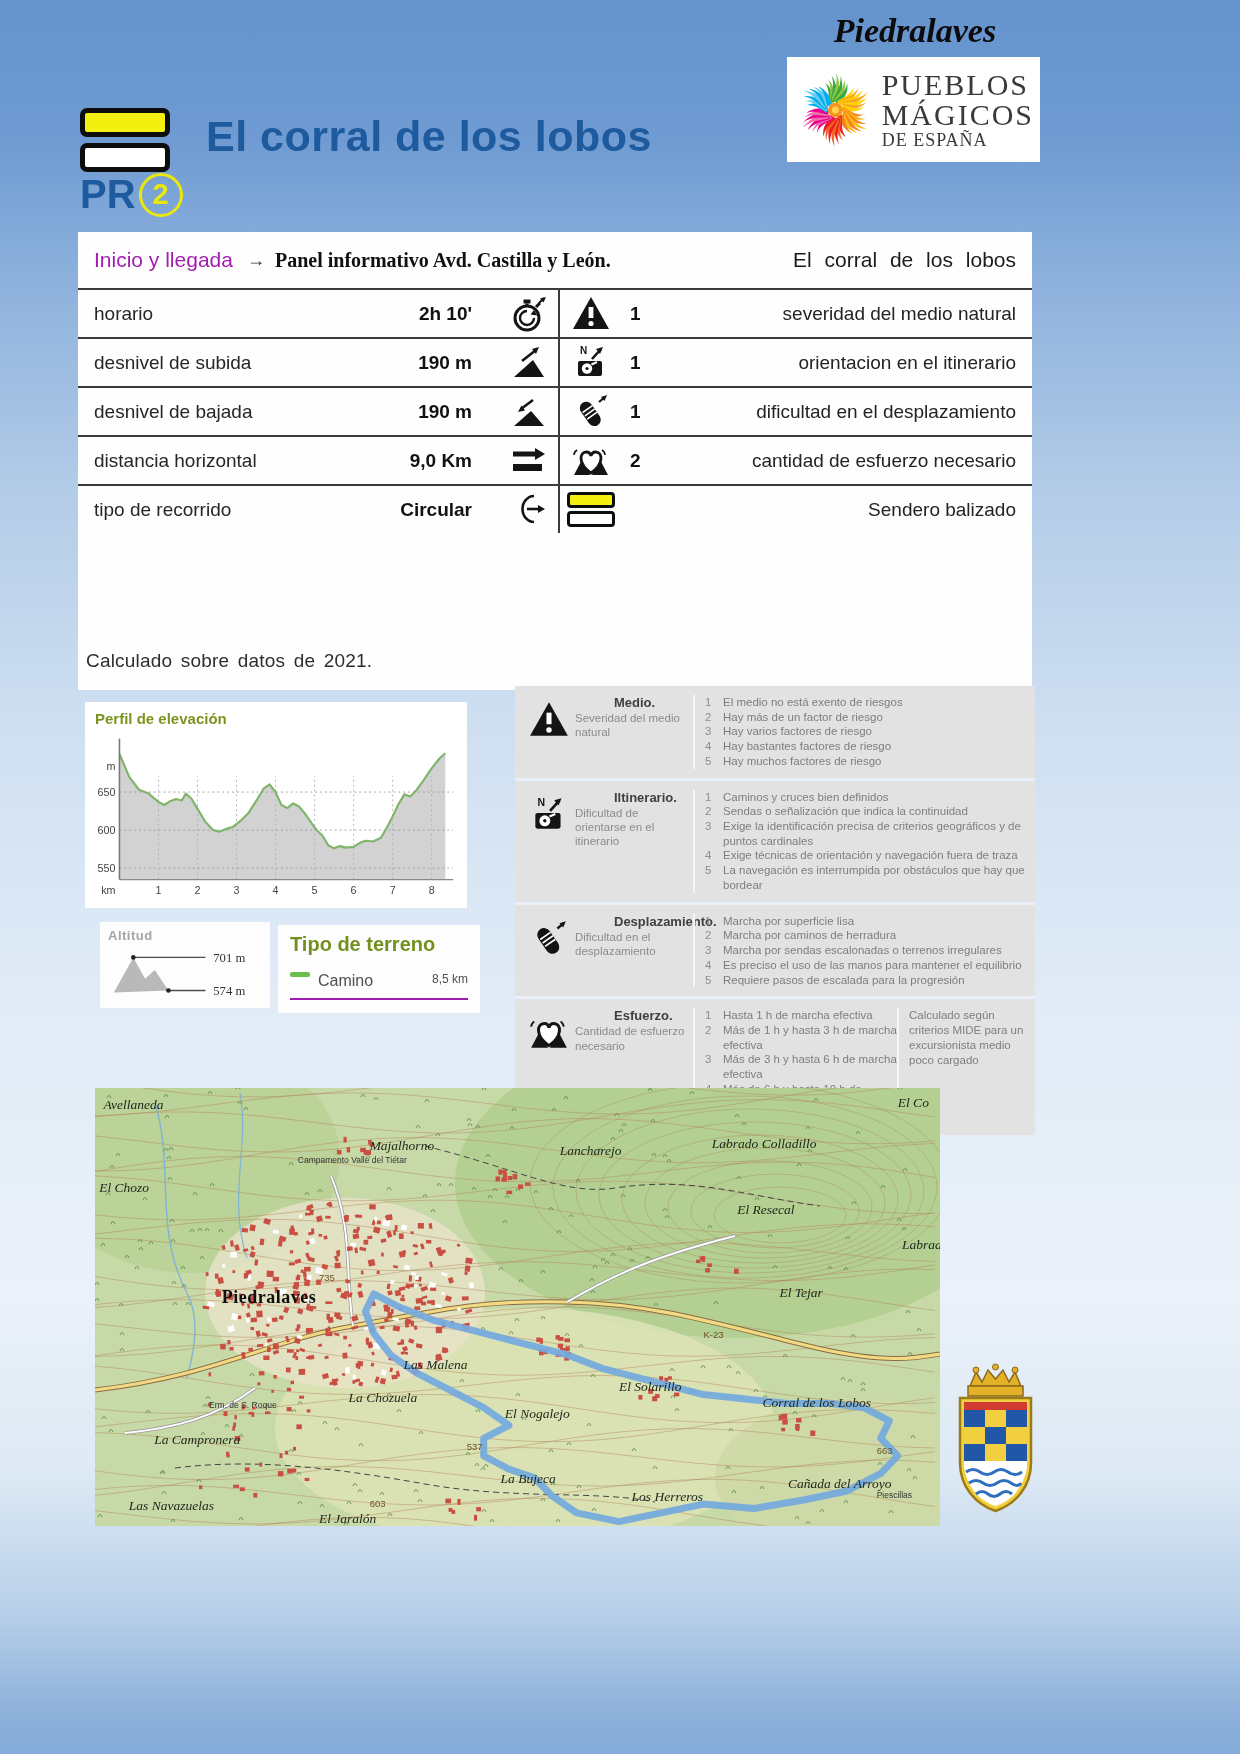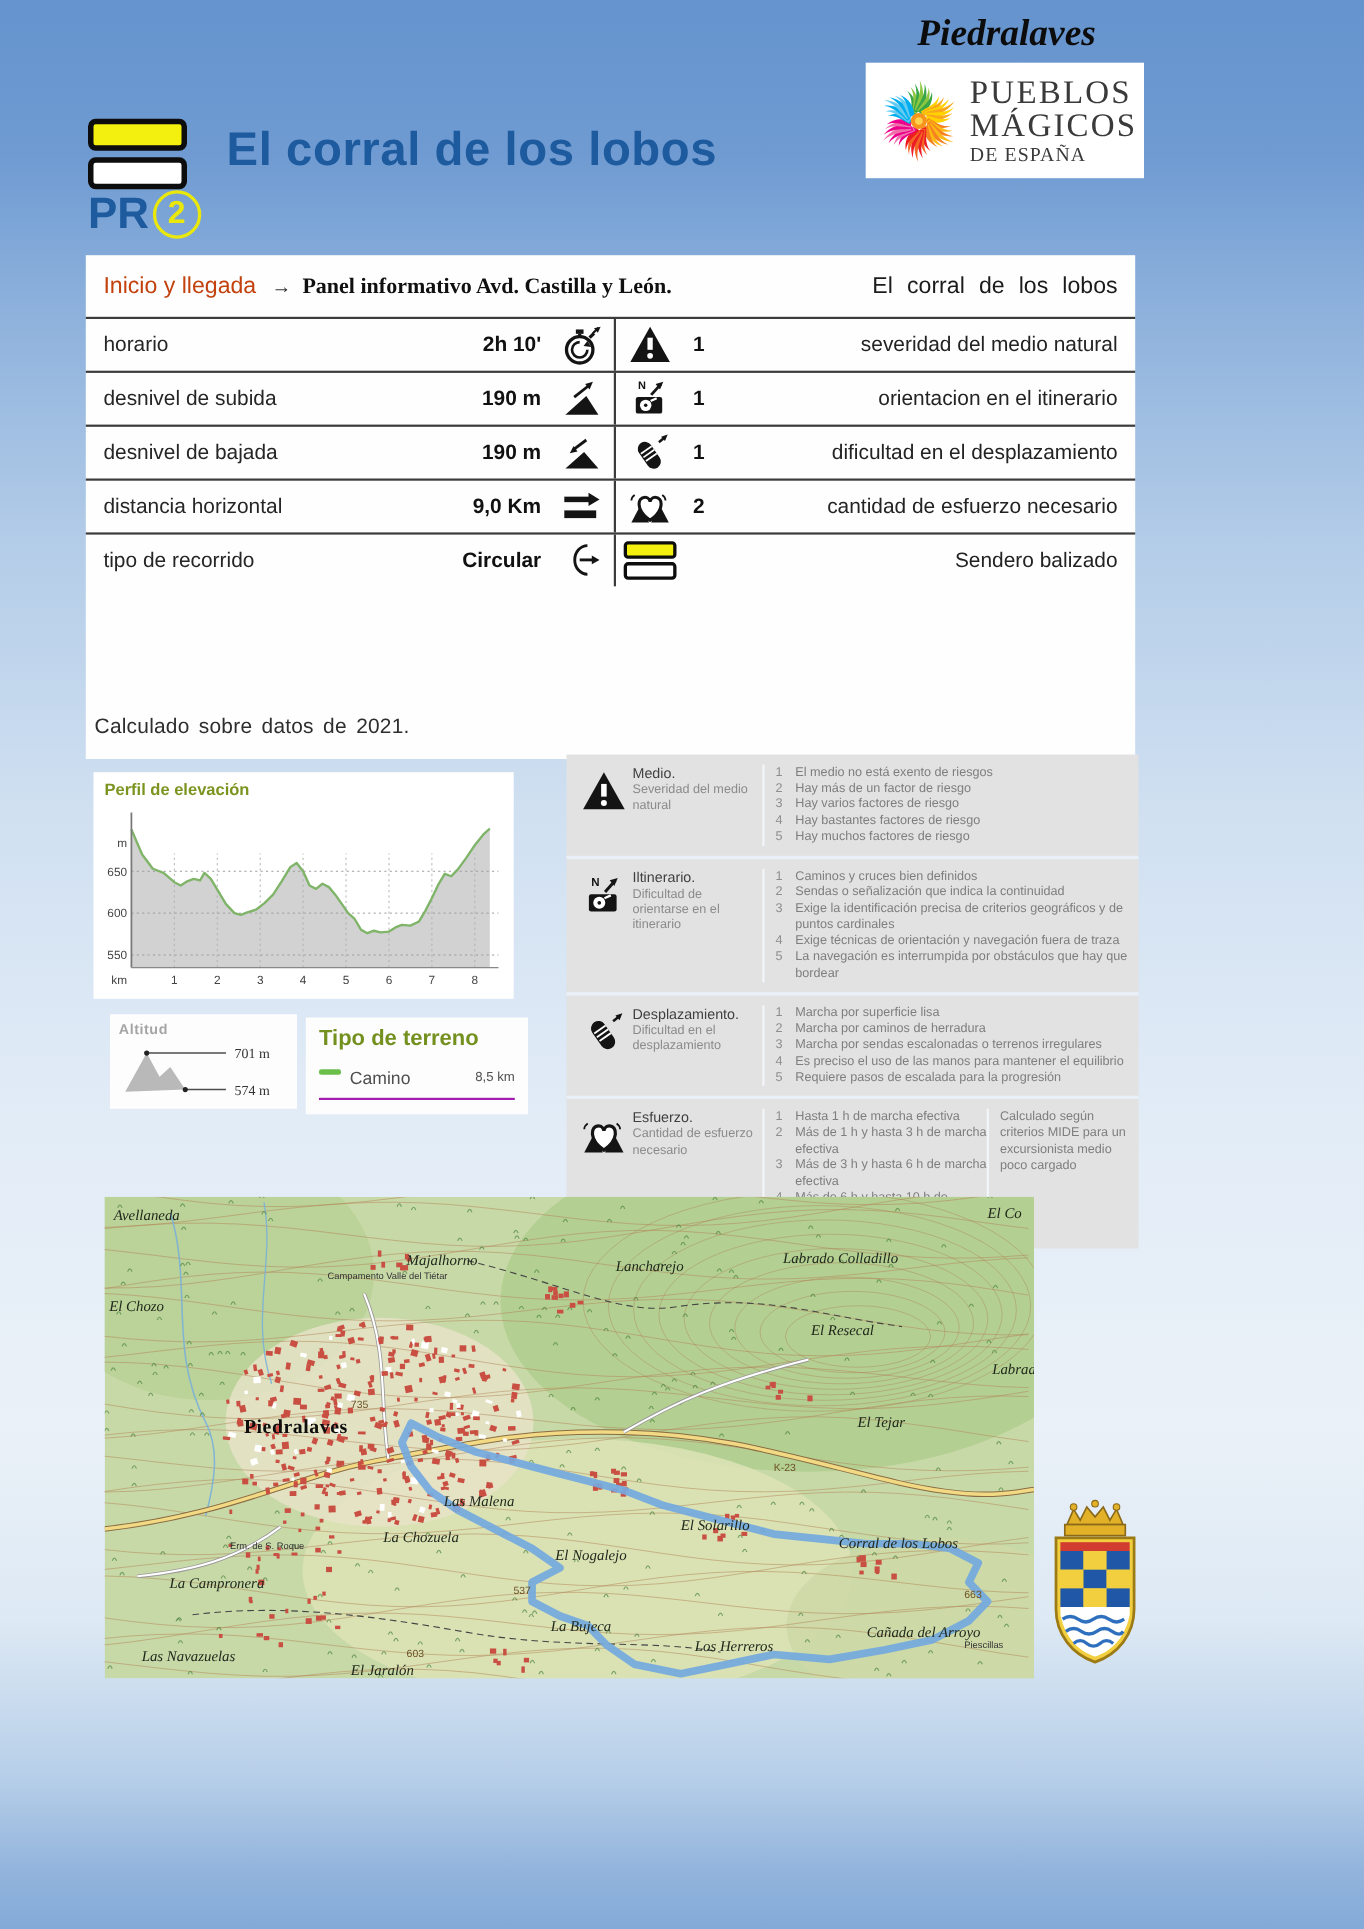--- a/index.html
+++ b/index.html
@@ -16,27 +16,27 @@
   #pr-circle{display:inline-flex;align-items:center;justify-content:center;width:38px;height:38px;margin-left:3px;border:3px solid #eae80b;border-radius:50%;color:#eae80b;font-size:29px;}
   #brand-script{position:absolute;left:790px;top:12px;width:250px;text-align:center;
     font-family:"Liberation Serif",serif;font-style:italic;font-weight:bold;font-size:34px;color:#0c0c0c;}
   #brand-box{position:absolute;left:787px;top:57px;width:253px;height:105px;background:#fff;display:flex;align-items:center;padding:2px 6px;box-sizing:border-box;}
   #brand-text{margin-left:4px;font-family:"Liberation Serif",serif;color:#3a3a3a;line-height:1.02;}
   #brand-text .b1,#brand-text .b2{font-size:30px;letter-spacing:2px;}
   #brand-text .b3{font-size:18px;letter-spacing:1px;}
   
   #sheet{position:absolute;left:78px;top:232px;width:954px;height:458px;background:#fefefe;}
   #itable-header{display:flex;align-items:center;height:56px;padding:0 16px;}
-  #itable-header .start-label{font-size:21px;color:#c2410c;}
+  #itable-header .start-label{font-size:21px;color:#a21caf;}
   #itable-header .arrow{font-size:18px;color:#333;margin:0 10px 0 14px;}
   #itable-header .start-value{font-family:"Liberation Serif",serif;font-weight:bold;font-size:20px;color:#101010;}
   #itable-header .route-title{margin-left:auto;font-size:21px;color:#1b1b1b;word-spacing:7px;}
   .irow{display:flex;height:47px;border-top:2px solid #3b3b3b;}
   .irow:last-child{border-bottom:2px solid #3b3b3b;}
-  .ileft{width:482px;display:flex;align-items:center;box-sizing:border-box;padding:0 6px 0 16px;border-right:2px solid #3b3b3b;}
+  .ileft{width:482px;display:flex;align-items:center;box-sizing:border-box;padding:0 6px 0 16px;border-right:2px solid #3b3b3b;gap:20px;}
   .iright{flex:1;display:flex;align-items:center;padding:0 16px 0 8px;}
   .ilabel{font-size:19px;color:#262626;}
   .ivalue{margin-left:auto;font-size:19px;font-weight:bold;color:#111;padding-right:14px;}
   .iicon{width:46px;height:42px;display:flex;align-items:center;justify-content:center;flex:none;}
   .iicon svg{width:40px;height:40px;}
   .iscore{font-size:19px;font-weight:bold;color:#111;margin-left:16px;width:30px;}
   .idesc{margin-left:auto;font-size:19px;color:#232323;}
   .tm-sm{display:inline-flex;flex-direction:column;gap:3px;}
   .tm-sm .bar{width:42px;height:10px;border:3px solid #0d0d0d;border-radius:4px;}
   .tm-sm .bar.y{background:#f3ef0e;} .tm-sm .bar.w{background:#fff;}
@@ -55,21 +55,21 @@
   #terr-swatch{width:20px;height:5px;border-radius:2px;background:#6abf4b;flex:none;}
   #terr-legend{font-size:16px;color:#4f4f4f;margin-left:8px;}
   #terr-value{margin-left:auto;font-size:12px;color:#4f4f4f;}
   
   #mide{position:absolute;left:515px;top:686px;width:520px;background:#e2e2e2;}
   .mrow{display:flex;padding:9px 10px 9px 8px;border-top:3px solid #e9f0f7;}
   .mrow:first-child{border-top:none;}
   .micon{width:52px;flex:none;display:flex;align-items:flex-start;justify-content:center;padding-top:4px;}
   .micon svg{width:42px;height:42px;}
   .mlabel{width:112px;flex:none;padding-right:6px;}
-  .mtitle{font-size:13px;font-weight:normal;color:#3f3f3f;}
+  .mtitle{font-size:13px;font-weight:bold;color:#3f3f3f;margin-left:39px;}
   .msub{font-size:11.5px;color:#8b8b8b;line-height:1.25;margin-top:1px;}
   .mitems{flex:1;border-left:2px solid #f2f6fa;padding-left:10px;}
   .mitem{display:grid;grid-template-columns:12px 1fr;gap:6px;font-size:11.5px;color:#7e7e7e;line-height:1.28;}
   .mn{color:#8d8d8d;}
   .mnote{width:116px;flex:none;border-left:2px solid #f2f6fa;padding-left:10px;font-size:11.5px;color:#7e7e7e;line-height:1.3;}
   
   #map{position:absolute;left:95px;top:1088px;width:845px;height:438px;overflow:hidden;}
   #map svg{position:absolute;inset:0;}
   #map-labels{position:absolute;inset:0;z-index:5;}
   .maplabel{position:absolute;white-space:nowrap;}

